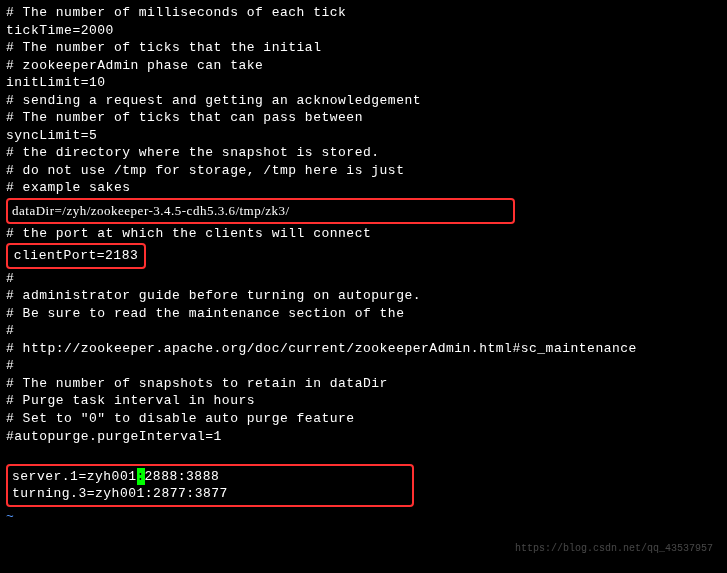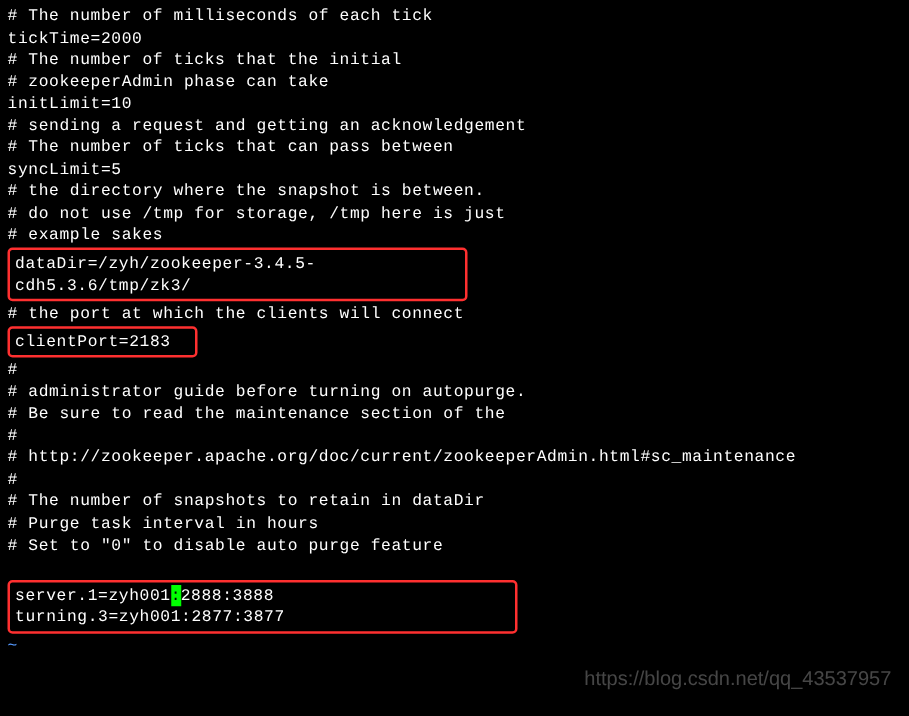--- a/index.html
+++ b/index.html
@@ -43,44 +43,44 @@
       background: #00ff00;
       color: #000;
       display: inline-block;
       width: 8px;
     }
     .watermark {
       position: absolute;
       right: 14px;
       bottom: 18px;
       color: rgba(200,200,200,0.35);
-      font-size: 16px;
-      font-family: Liberation Sans, sans-serif;
+      font-size: 10px;
+      font-family: Liberation Mono, monospace;
       letter-spacing: 0;
     }
     .tilde {
       color: #5599ff;
     }
-    .w1 { width: 368px; }
-    .w2 { width: 152px; }
+    .w1 { width: 509px; font-family: Liberation Serif, serif; }
+    .w2 { width: 140px; text-align: center; }
     .w3 { width: 408px; }
   </style>
 </head>
 <body>
 
 <div>
   <div class="line"># The number of milliseconds of each tick</div>
   <div class="line">tickTime=2000</div>
   <div class="line"># The number of ticks that the initial</div>
   <div class="line"># zookeeperAdmin phase can take</div>
   <div class="line">initLimit=10</div>
   <div class="line"># sending a request and getting an acknowledgement</div>
   <div class="line"># The number of ticks that can pass between</div>
   <div class="line">syncLimit=5</div>
-  <div class="line"># the directory where the snapshot is between.</div>
+  <div class="line"># the directory where the snapshot is stored.</div>
   <div class="line"># do not use /tmp for storage, /tmp here is just</div>
   <div class="line"># example sakes</div>
 
   <div class="box-red-block w1">
     <span>dataDir=/zyh/zookeeper-3.4.5-cdh5.3.6/tmp/zk3/</span>
   </div>
 
   <div class="line"># the port at which the clients will connect</div>
 
   <div class="box-red w2">
@@ -89,20 +89,21 @@
 
   <div class="line">#</div>
   <div class="line"># administrator guide before turning on autopurge.</div>
   <div class="line"># Be sure to read the maintenance section of the</div>
   <div class="line">#</div>
   <div class="line"># http://zookeeper.apache.org/doc/current/zookeeperAdmin.html#sc_maintenance</div>
   <div class="line">#</div>
   <div class="line"># The number of snapshots to retain in dataDir</div>
   <div class="line"># Purge task interval in hours</div>
   <div class="line"># Set to "0" to disable auto purge feature</div>
+  <div class="line">#autopurge.purgeInterval=1</div>
   <div class="line"></div>
 
   <div class="box-red-block w3">
     <div class="line"><span>server.1=zyh001</span><span class="cursor">:</span><span>2888:3888</span></div>
     <div class="line">turning.3=zyh001:2877:3877</div>
   </div>
 
   <div class="line tilde">~</div>
 </div>
 

